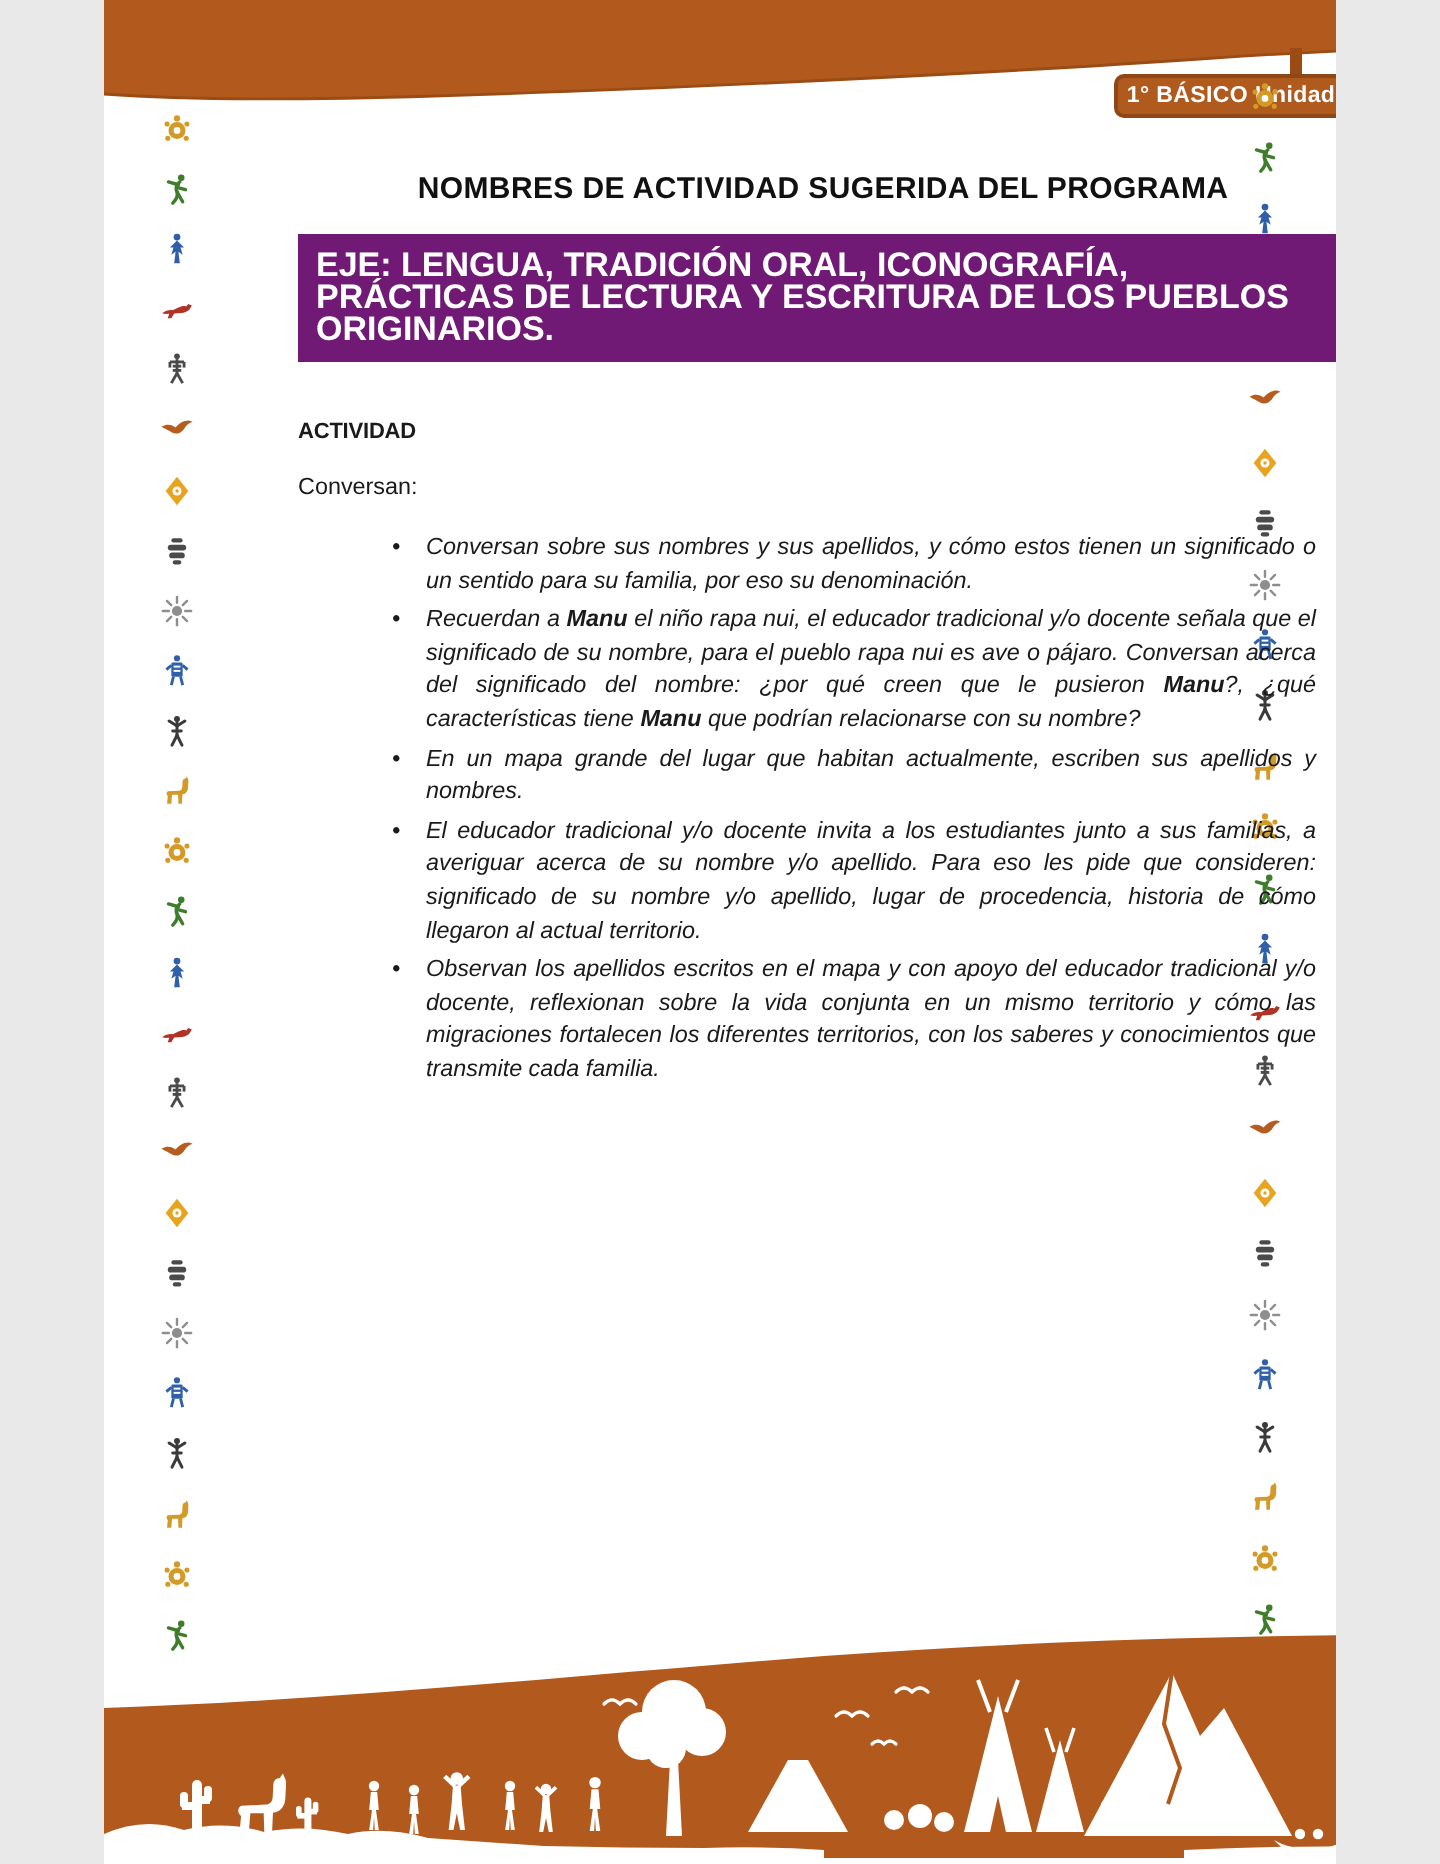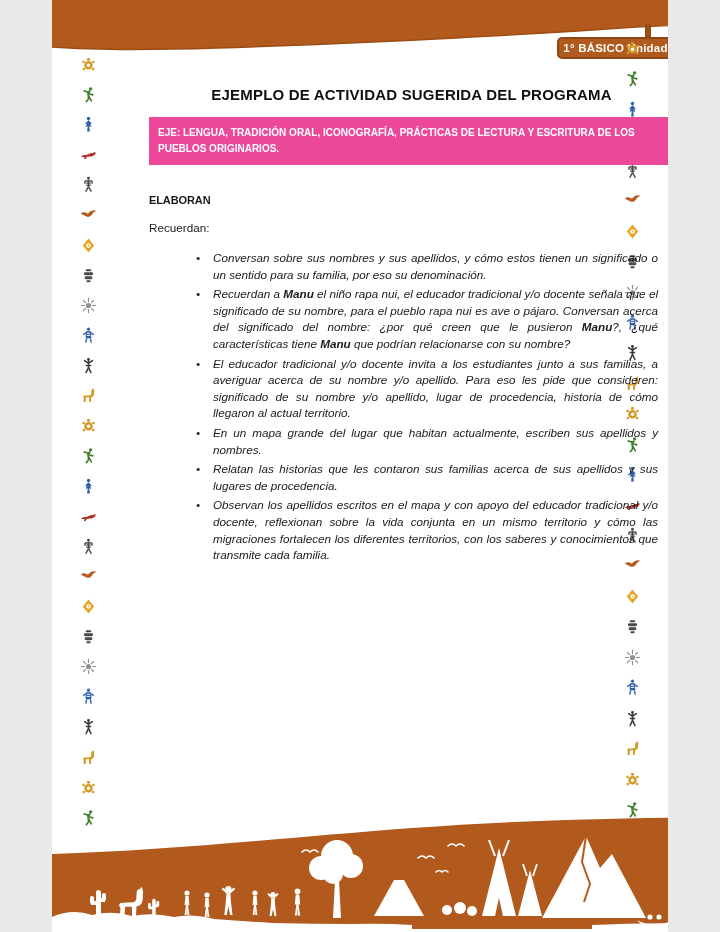--- a/index.html
+++ b/index.html
@@ -21,22 +21,22 @@
   .icon-col{position:absolute; width:22px; display:flex; flex-direction:column;
             justify-content:space-between; align-items:center;}
   .icon-col.left{left:25px; top:56px; height:770px;}
   .icon-col.right{right:25px; top:40px; height:778px;}
   .side-icon svg{width:17px; height:17px; display:block;}
   
   .content{position:absolute; left:97px; top:86px; width:525px;}
   .page-title{margin:0 0 14px 0; font-size:15px; font-weight:bold;
               text-align:center; letter-spacing:0.2px; color:#111;}
   .eje-banner{
-    background:#ec4899; color:#ffffff; font-weight:bold;
-    font-size:10px; line-height:16px; padding:8px 9px;
+    background:#701a75; color:#ffffff; font-weight:bold;
+    font-size:17px; line-height:16px; padding:8px 9px;
     margin:0 0 27px 0;
   }
   .activity{display:flex; margin:0 0 13px 0; font-size:11px;
             line-height:16px; letter-spacing:-0.1px;}
   .activity b{font-weight:bold; white-space:pre;}
   .activity span{flex:1;}
   .examples-heading{margin:0 0 5px 0; font-size:11.7px;}
   ul.examples{margin:16px; padding:0; list-style:none;font-style:italic;}
   ul.examples li{
     position:relative; padding-left:48px; margin:0 0 3px 0;
@@ -425,36 +425,35 @@
         </svg>
       </span>
       <span class="side-icon" style="color: rgb(62, 125, 43);">
         <svg viewBox="0 0 24 24" fill="currentColor">
           <use href="#sym-lizard-dancer-icon"></use>
         </svg>
       </span>
     </div>
 
   <main class="content">
-    <h1 class="page-title">EJEMPLO DE ACTIVIDAD SUGERIDA DEL PROGRAMA</h1>
+    <h1 class="page-title">NOMBRES DE ACTIVIDAD SUGERIDA DEL PROGRAMA</h1>
 
     <div class="eje-banner">EJE: LENGUA, TRADICIÓN ORAL, ICONOGRAFÍA, PRÁCTICAS DE LECTURA Y ESCRITURA DE LOS PUEBLOS ORIGINARIOS.</div>
 
     <p class="activity">
-      <b>ELABORAN</b>
+      <b>ACTIVIDAD</b>
     </p>
 
-    <p class="examples-heading">Recuerdan:</p>
+    <p class="examples-heading">Conversan:</p>
 
     <ul class="examples">
         <li><span>Conversan sobre sus nombres y sus apellidos, y cómo estos tienen un significado o un sentido para su familia, por eso su denominación.</span></li>
         <li><span>Recuerdan a </span><span class="b">Manu</span><span> el niño rapa nui, el educador tradicional y/o docente señala que el significado de su nombre, para el pueblo rapa nui es ave o pájaro. Conversan acerca del significado del nombre: ¿por qué creen que le pusieron </span><span class="b">Manu</span><span>?, ¿qué características tiene </span><span class="b">Manu</span><span> que podrían relacionarse con su nombre?</span></li>
+        <li><span>En un mapa grande del lugar que habitan actualmente, escriben sus apellidos y nombres.</span></li>
         <li><span>El educador tradicional y/o docente invita a los estudiantes junto a sus familias, a averiguar acerca de su nombre y/o apellido. Para eso les pide que consideren: significado de su nombre y/o apellido, lugar de procedencia, historia de cómo llegaron al actual territorio.</span></li>
-        <li><span>En un mapa grande del lugar que habitan actualmente, escriben sus apellidos y nombres.</span></li>
-        <li><span>Relatan las historias que les contaron sus familias acerca de sus apellidos y sus lugares de procedencia.</span></li>
         <li><span>Observan los apellidos escritos en el mapa y con apoyo del educador tradicional y/o docente, reflexionan sobre la vida conjunta en un mismo territorio y cómo las migraciones fortalecen los diferentes territorios, con los saberes y conocimientos que transmite cada familia.</span></li>
       </ul>
   </main>
 
   <svg class="footer-landscape" viewBox="0 0 720 120">
     <path d="M0 120 L0 42 C120 38 230 26 360 16 C470 8 580 5 720 5 L720 120 Z" fill="#b25a1e"></path>
     <g fill="#ffffff">
 
       <path d="M0 118 L0 105 Q20 96 40 103 Q60 98 80 104 Q100 100 122 105 Q140 101 162 107 Q190 109 220 111 Q260 112 300 112 Q330 111 360 113 L360 118 Z"></path>
       <path d="M540 118 L540 113 Q600 110 660 112 Q695 112 720 110 L720 118 Z"></path>

